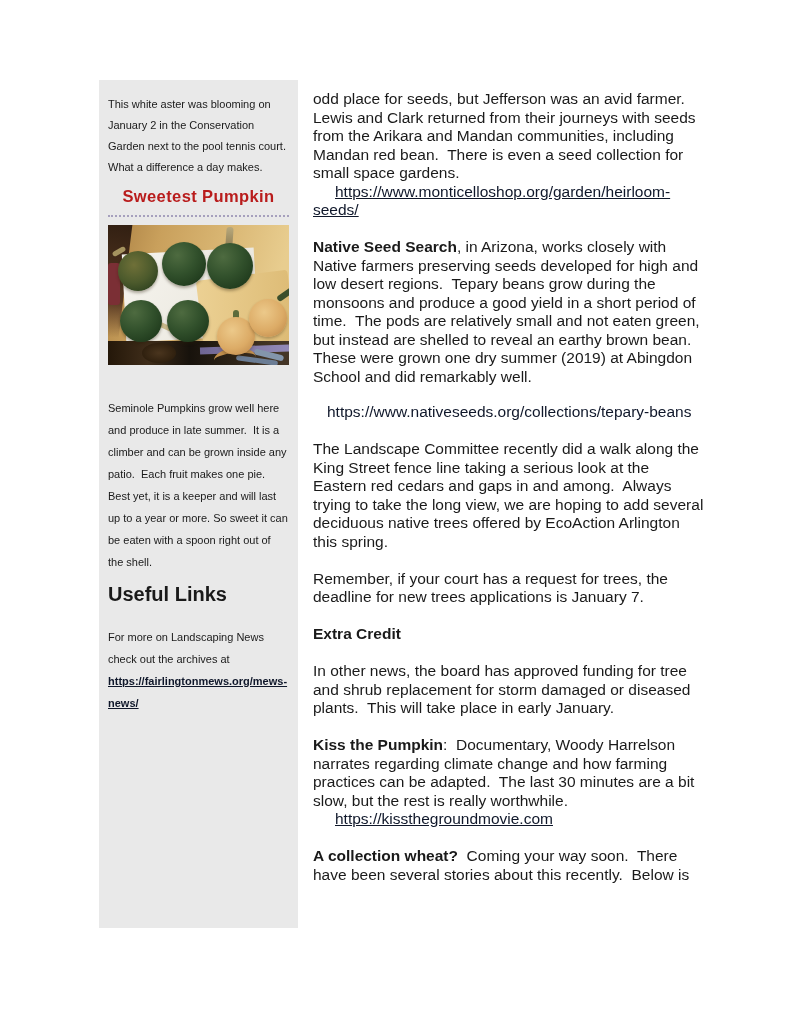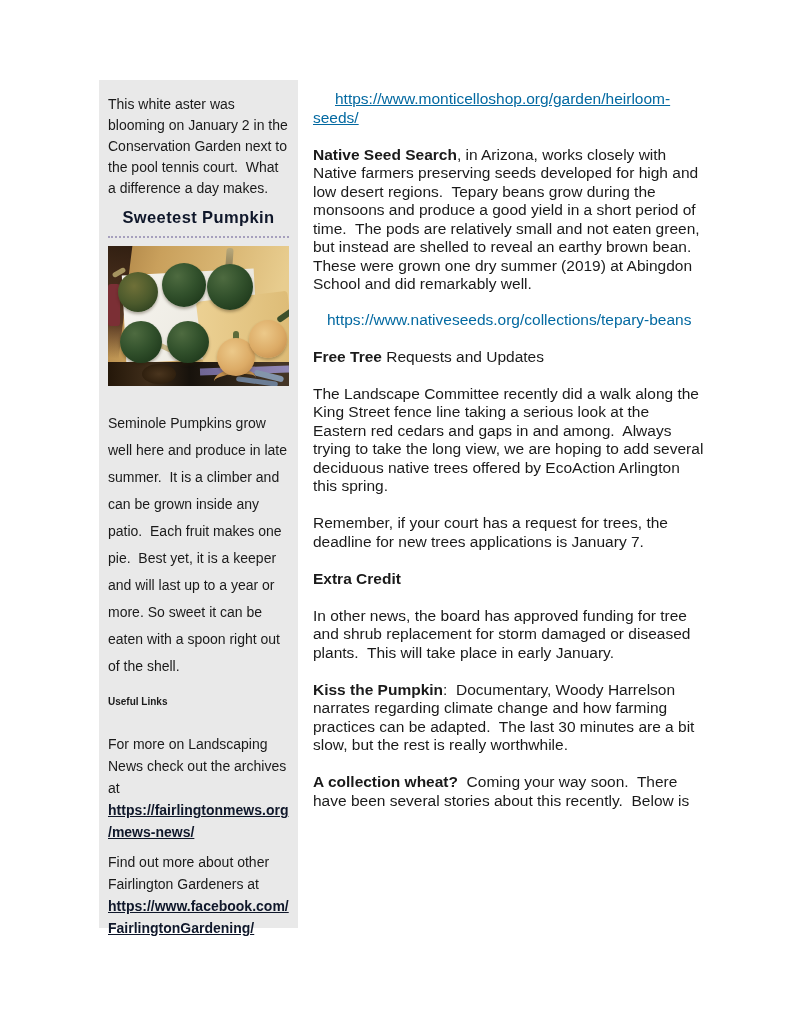--- a/index.html
+++ b/index.html
@@ -15,42 +15,42 @@
   .sidebar{
     position:absolute;
     left:99px;top:80px;
     width:199px;height:848px;
     background:#e9e9e9;
     box-sizing:border-box;
     padding:14px 9px 0 9px;
   }
   .sidebar p{
     margin:0;
-    font-size:14px;
+    font-size:11px;
     line-height:21px;
     white-space:pre-wrap;
     overflow-wrap:break-word;
   }
-  .sidebar .seminole{line-height:27px;margin-top:24px;}
+  .sidebar .seminole{line-height:22px;margin-top:32px;}
   .pumpkin-heading{
     margin:9px 0 0 0;
     text-align:center;
     font-size:16.5px;
     font-weight:bold;
     letter-spacing:.4px;
-    color:#0f172a;
+    color:#b91c1c;
   }
   .dotted-divider{
     margin-top:9px;
     border-top:2px dotted #a6a0bd;
     height:0;
   }
   .useful-links{
     margin:12px 0 12px 0;
-    font-size:10px;
+    font-size:20px;
     font-weight:bold;
     line-height:19px;
   }
   .sidebar .linkpara{line-height:22px;}
   .sidebar .landscaping{margin-top:22px;}
   .sidebar .gardeners{margin-top:8px;}
   .sidebar a{
     color:#0f172a;
     font-weight:bold;
     text-decoration:underline;
@@ -97,21 +97,21 @@
     width:392px;
   }
   .maincol p{
     margin:0 0 18.5px 0;
     font-size:15.5px;
     line-height:18.5px;
     white-space:pre-wrap;
     overflow-wrap:break-word;
   }
   .maincol b{font-weight:bold;margin-top:30px;}
-  .maincol a{color:#0369a1;text-decoration:underline;overflow-wrap:break-word;}
+  .maincol a{color:#0f172a;text-decoration:underline;overflow-wrap:break-word;}
   .link-line{display:block;text-indent:22px;}
   .link-line.small-indent{text-indent:14px;}
   .link-line.plain{text-decoration:none;margin-top:17px;}
 </style>
 </head>
 <body>
 
 <div class="page">
 
   <div class="sidebar">
@@ -146,39 +146,37 @@
       <div class="op op1"></div>
       <div class="op op2"></div>
     </div>
 
     <p class="seminole">Seminole Pumpkins grow well here and produce in late summer.  It is a climber and can be grown inside any patio.  Each fruit makes one pie.  Best yet, it is a keeper and will last up to a year or more. So sweet it can be eaten with a spoon right out of the shell.</p>
 
     <div class="useful-links">Useful Links</div>
 
     <p class="linkpara landscaping"><span>For more on Landscaping News check out the archives at </span><a href="#">https://fairlingtonmews.org/mews-news/</a></p>
 
-    <p class="linkpara gardeners"><span>Find out more about other Fairlington Gardeners at </span><a href="#">https://www.facebook.com/FairlingtonGardening/</a></p>
 
   </div>
 
   <div class="maincol">
 
-    <p><a href="#" class="link-line">https://www.monticelloshop.org/garden/heirloom-seeds/</a></p>
+    <p><span>odd place for seeds, but Jefferson was an avid farmer.  Lewis and Clark returned from their journeys with seeds from the Arikara and Mandan communities, including Mandan red bean.  There is even a seed collection for small space gardens.</span><a href="#" class="link-line">https://www.monticelloshop.org/garden/heirloom-seeds/</a></p>
 
     <p><b>Native Seed Search</b><span>, in Arizona, works closely with Native farmers preserving seeds developed for high and low desert regions.  Tepary beans grow during the monsoons and produce a good yield in a short period of time.  The pods are relatively small and not eaten green, but instead are shelled to reveal an earthy brown bean. These were grown one dry summer (2019) at Abingdon School and did remarkably well.</span><a href="#" class="link-line small-indent plain">https://www.nativeseeds.org/collections/tepary-beans</a></p>
 
-    <p><b>Free Tree</b><span> Requests and Updates</span></p>
 
     <p>The Landscape Committee recently did a walk along the King Street fence line taking a serious look at the Eastern red cedars and gaps in and among.  Always trying to take the long view, we are hoping to add several deciduous native trees offered by EcoAction Arlington this spring.</p>
 
     <p>Remember, if your court has a request for trees, the deadline for new trees applications is January 7.</p>
 
     <p><b>Extra Credit</b></p>
 
     <p>In other news, the board has approved funding for tree and shrub replacement for storm damaged or diseased plants.  This will take place in early January.</p>
 
-    <p><b>Kiss the Pumpkin</b><span>:  Documentary, Woody Harrelson narrates regarding climate change and how farming practices can be adapted.  The last 30 minutes are a bit slow, but the rest is really worthwhile.</span></p>
+    <p><b>Kiss the Pumpkin</b><span>:  Documentary, Woody Harrelson narrates regarding climate change and how farming practices can be adapted.  The last 30 minutes are a bit slow, but the rest is really worthwhile.</span><a href="#" class="link-line">https://kissthegroundmovie.com</a></p>
 
     <p><b>A collection wheat?</b><span>  Coming your way soon.  There have been several stories about this recently.  Below is</span></p>
 
   </div>
 
 </div>
 
 </body></html>

